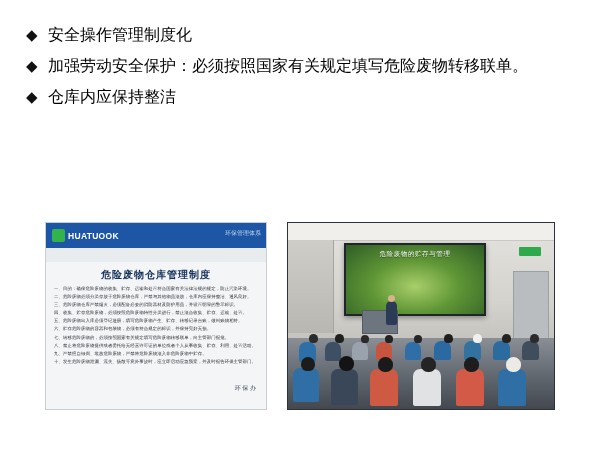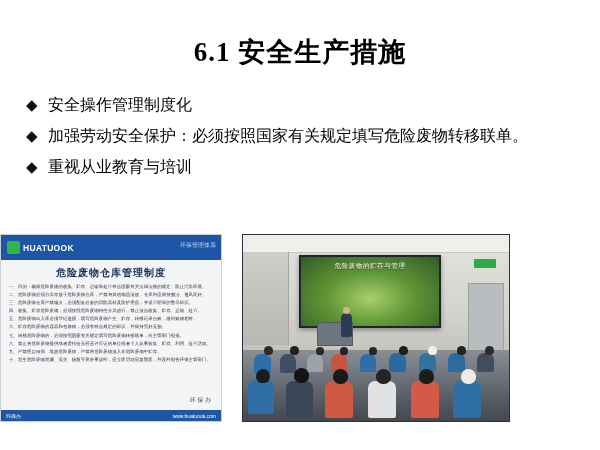--- a/index.html
+++ b/index.html
@@ -54,21 +54,21 @@
     font-family: "Liberation Sans", "DejaVu Sans", sans-serif;
   }
 
   .media-row {
     position: absolute;
     left: 0;
     top: 200px;
     width: 600px;
     height: 200px;
     display: flex;
-    justify-content: flex-start;
+    justify-content: center;
     align-items: flex-start;
     gap: 20px;
   }
 
   
   .poster {
     position: relative;
     width: 222px;
     height: 188px;
     background: #e9ecee;
@@ -106,20 +106,21 @@
     right: 5px;
     top: 6px;
     color: #bed4ee;
     font-size: 6px;
   }
   .poster-body {
     background: #f4f5f6;
     height: 150px;
     padding: 6px 8px 0 8px;
     box-sizing: border-box;
+    margin-top: 14px;
   }
   .poster-title {
     text-align: center;
     font-size: 10px;
     font-weight: bold;
     color: #16325c;
     letter-spacing: 1px;
     margin-bottom: 4px;
   }
   .poster-rule {
@@ -273,34 +274,33 @@
   .body {
     position: absolute;
     border-radius: 7px 7px 2px 2px;
   }
 </style>
 </head>
 <body>
 
 <div class="slide">
 
-  <h1 class="slide-title">6.1  安全生产措施</h1>
 
   <div class="bullets">
     <div class="bullet-row">
       <span class="bullet-marker">◆</span>
       <span class="bullet-text">安全操作管理制度化</span>
     </div>
     <div class="bullet-row">
       <span class="bullet-marker">◆</span>
       <span class="bullet-text">加强劳动安全保护：必须按照国家有关规定填写危险废物转移联单。</span>
     </div>
     <div class="bullet-row">
       <span class="bullet-marker">◆</span>
-      <span class="bullet-text">重视从业教育与培训</span>
+      <span class="bullet-text">仓库内应保持整洁</span>
     </div>
   </div>
 
   <div class="media-row">
 
     <div class="poster">
       <div class="poster-header">
         <div class="poster-logo">
           <span class="poster-logo-mark"></span>
           <span class="poster-logo-text">HUATUOOK</span>

